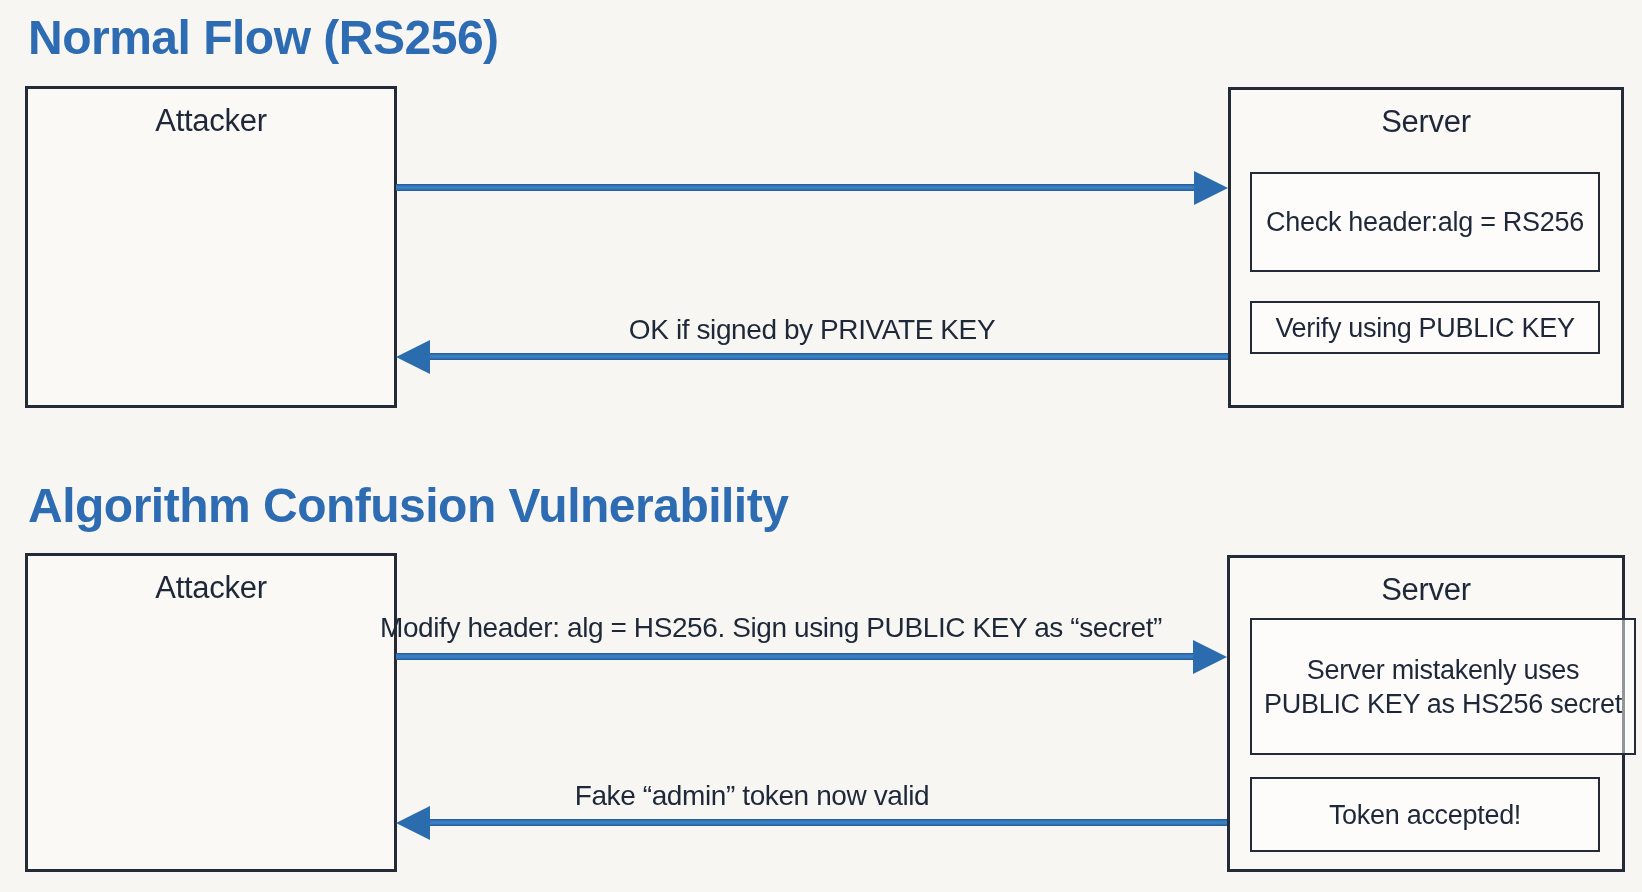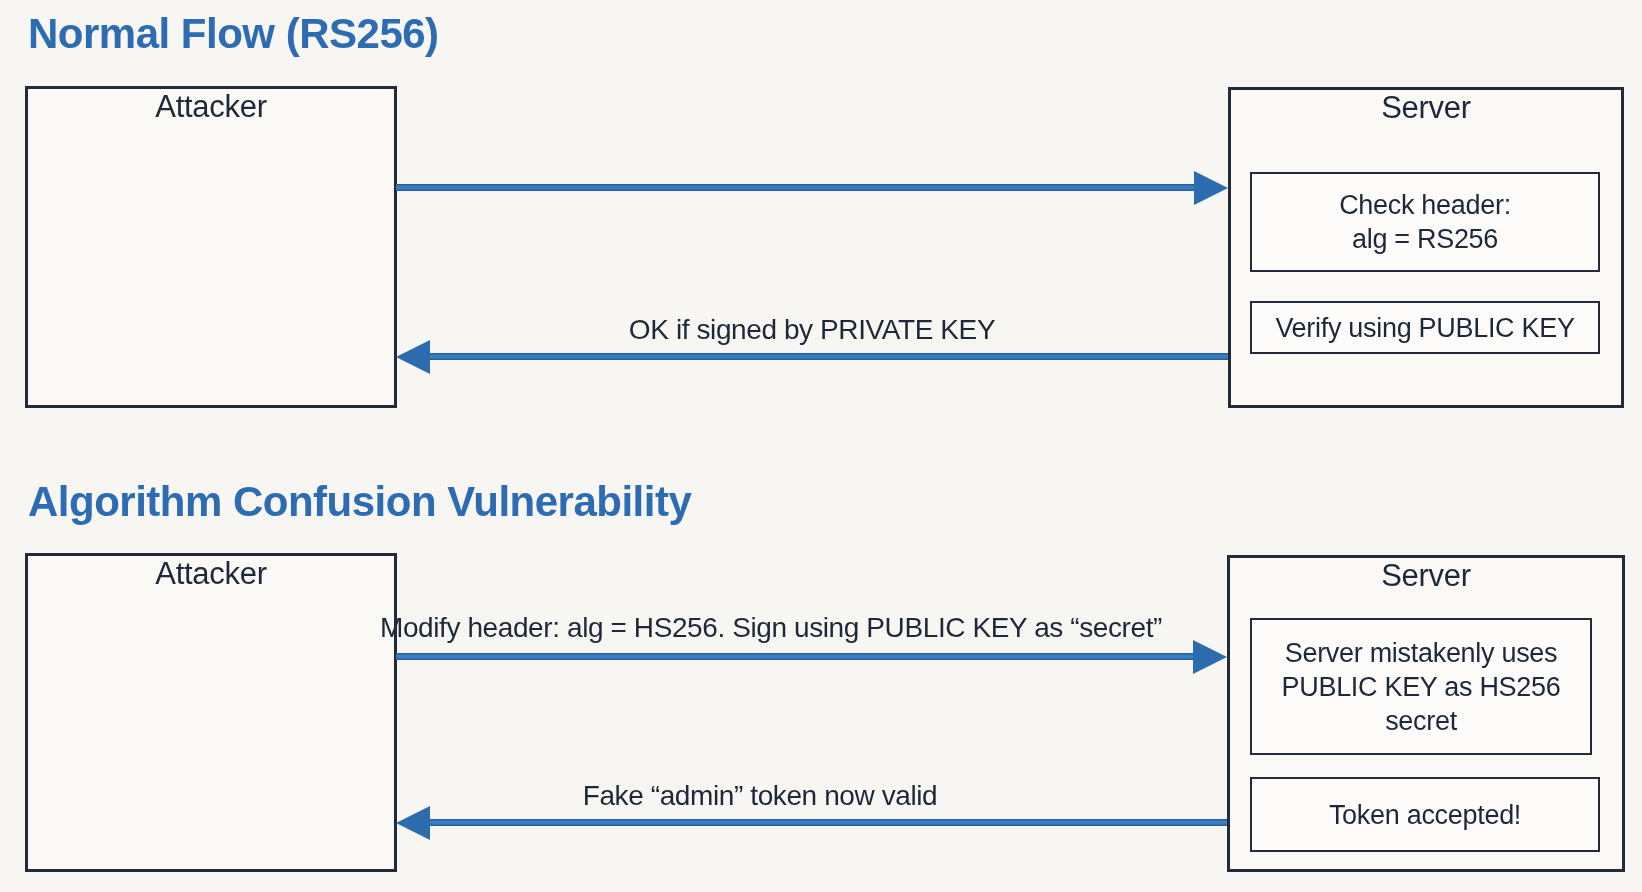--- a/index.html
+++ b/index.html
@@ -11,45 +11,45 @@
   .canvas {
     position: relative;
     width: 1642px;
     height: 892px;
     margin: 0 auto;
     background: var(--bg, #f7f6f2);
     overflow: hidden;
   }
   .section-title {
     position: absolute;
-    font-size: 42px;
+    font-size: 48px;
     font-weight: bold;
     letter-spacing: -0.5px;
     color: var(--accent, #2d6cb3);
     white-space: nowrap;
   }
   .actor-box {
     position: absolute;
     border: 3px solid var(--border, #232b39);
     background: rgba(255,255,255,0.35);
   }
   .actor-label {
-    padding-top: 0;
+    padding-top: 14px;
     text-align: center;
     font-size: 31px;
     font-weight: 500;
     letter-spacing: -0.3px;
     color: var(--ink, #1e2838);
   }
   .step-box {
     position: absolute;
     border: 2px solid var(--border, #232b39);
     background: rgba(255,255,255,0.5);
     display: flex;
-    flex-direction: column;
+    flex-direction: row;
     justify-content: center;
     align-items: center;
     text-align: center;
     font-size: 27px;
     font-weight: 500;
     letter-spacing: -0.3px;
     line-height: 34px;
     padding: 4px 8px;
     color: var(--ink, #1e2838);
   }
@@ -111,32 +111,32 @@
 
   <div class="section-title" style="left:28px; top:478px;">Algorithm Confusion Vulnerability</div>
 
   <div class="actor-box" style="left:25px; top:553px; width:372px; height:319px;">
     <div class="actor-label">Attacker</div>
   </div>
 
   <div class="actor-box" style="left:1227px; top:555px; width:398px; height:317px;">
     <div class="actor-label">Server</div>
   </div>
-  <div class="step-box" style="left:1250px; top:618px; width:342px; height:137px;">
+  <div class="step-box" style="left:1250px; top:618px; width:386px; height:137px;">
     <div>Server mistakenly uses PUBLIC KEY as HS256 secret</div>
   </div>
   <div class="step-box" style="left:1250px; top:777px; width:350px; height:75px;">
     <div>Token accepted!</div>
   </div>
 
   <div class="msg-label" style="left:355px; top:612px; width:832px;">Modify header: alg = HS256. Sign using PUBLIC KEY as “secret”</div>
   <div>
     <div class="arrow-line" style="left:396px; top:653px; width:797px;"></div>
     <div class="arrow-head right" style="left:1193px; top:640px;"></div>
   </div>
 
-  <div class="msg-label" style="left:344px; top:780px; width:832px;">Fake “admin” token now valid</div>
+  <div class="msg-label" style="left:336px; top:780px; width:832px;">Fake “admin” token now valid</div>
   <div>
     <div class="arrow-line" style="left:430px; top:819px; width:797px;"></div>
     <div class="arrow-head left" style="left:396px; top:806px;"></div>
   </div>
 
 </div>
 
 </body></html>

